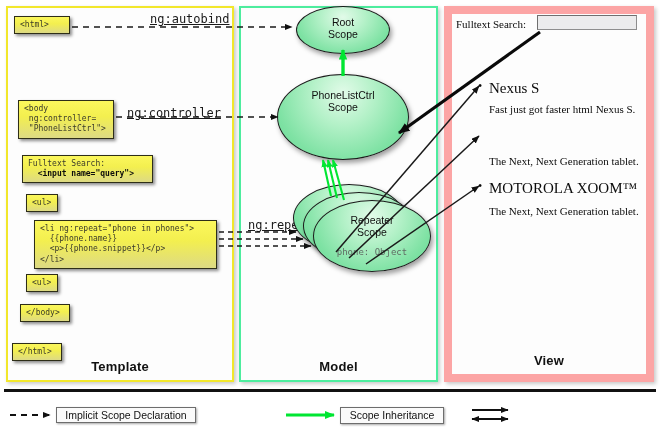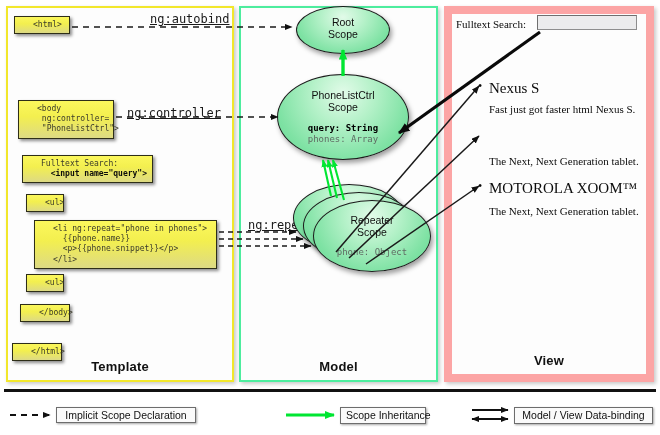--- a/index.html
+++ b/index.html
@@ -47,21 +47,21 @@
   .code-box {
     position: absolute;
     box-sizing: border-box;
     border: 1px solid #2e2e18;
     background: linear-gradient(180deg, #fbf75c 0%, #f3ef4f 42%, #ddda84 100%);
     box-shadow: 2px 2px 3px rgba(0,0,0,0.45);
     font-family: "DejaVu Sans Mono", monospace;
     font-size: 8px;
     line-height: 1.28;
     color: #3a3a2a;
-    padding: 3px 18px;
+    padding: 3px 5px;
     white-space: pre;
   }
   .code-box b {
     color: #0d0d0d;
     font-weight: bold;
   }
   .dash-label {
     position: absolute;
     font-family: "DejaVu Sans Mono", monospace;
     font-size: 12px;
@@ -203,24 +203,20 @@
     <div class="scope-title" style="margin-top:9px;">
       <span>Root</span><br>
       <span>Scope</span>
     </div>
   </div>
 
   <div class="scope-ellipse" style="left:277px; top:74px; width:132px; height:86px;">
     <div class="scope-title" style="margin-top:14px;">
       <span>PhoneListCtrl</span><br>
       <span>Scope</span>
-    </div>
-    <div class="scope-props" style="margin-top:9px;">
-      <span class="prop-strong">query: String</span><br>
-      <span class="prop-dim">phones: Array</span>
     </div>
   </div>
 
   <div class="scope-ellipse" style="left:293px; top:184px; width:112px; height:68px;"></div>
   <div class="scope-ellipse" style="left:303px; top:192px; width:112px; height:68px;"></div>
   <div class="scope-ellipse" style="left:313px; top:200px; width:118px; height:72px;">
     <div class="scope-title" style="margin-top:13px;">
       <span>Repeater</span><br>
       <span>Scope</span>
     </div>
@@ -292,16 +288,15 @@
     <line x1="10" y1="415" x2="50" y2="415" stroke="#111" stroke-width="1.8" stroke-dasharray="6,5" marker-end="url(#lg-black)"></line>
 
     <line x1="286" y1="415" x2="334" y2="415" stroke="#00e632" stroke-width="3.2" marker-end="url(#lg-green)"></line>
 
     <line x1="472" y1="410" x2="508" y2="410" stroke="#111" stroke-width="1.8" marker-end="url(#lg-black)"></line>
     <line x1="508" y1="419" x2="472" y2="419" stroke="#111" stroke-width="1.8" marker-end="url(#lg-black)"></line>
     <line x1="476" y1="419" x2="508" y2="419" stroke="#111" stroke-width="1.8" marker-end="url(#lg-black)"></line>
   </svg>
 
   <div class="legend-item" style="left:56px; top:407px; width:140px; height:16px;">Implicit Scope Declaration</div>
-  <div class="legend-item" style="left:340px; top:407px; width:86px; height:17px;">Scope Inheritance</div>
-  <div class="legend-item" style="left:514px; top:407px; width:139px; height:17px;">Model / View Data-binding</div>
+  <div class="legend-item" style="left:340px; top:407px; width:104px; height:17px;">Scope Inheritance</div>
 
 </div>
 
 </body></html>

